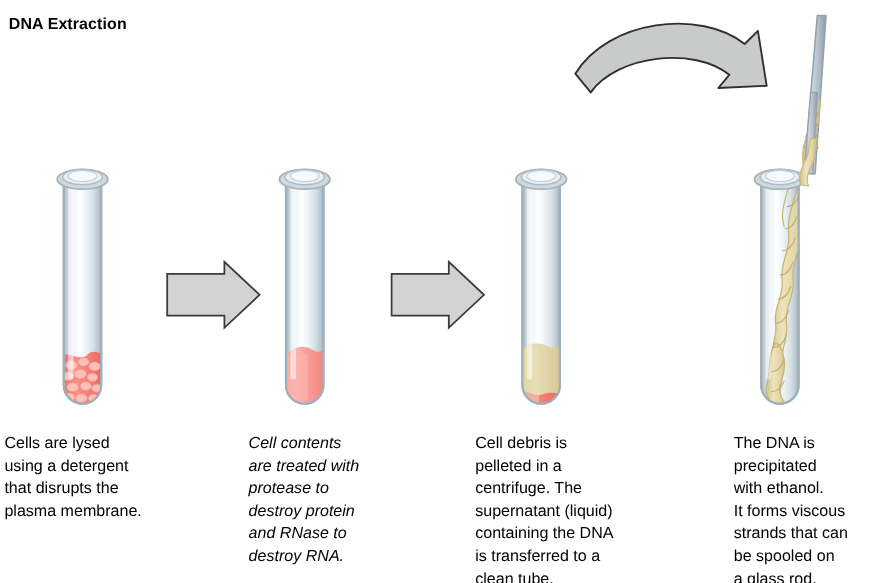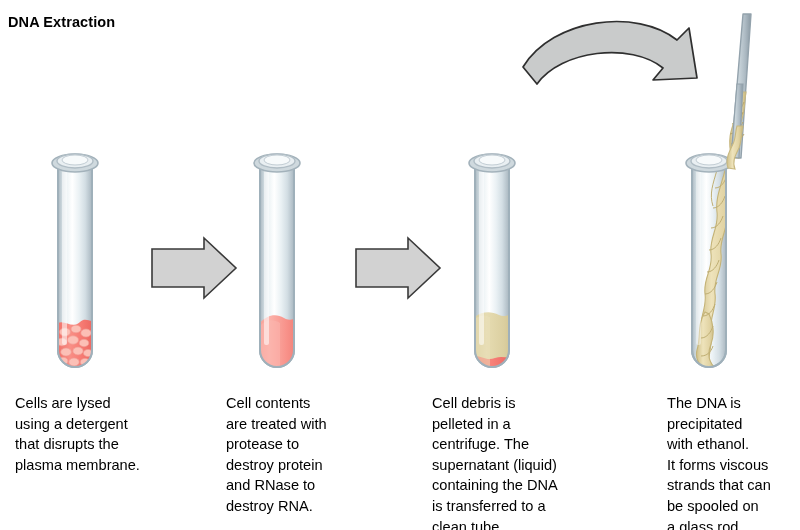--- a/index.html
+++ b/index.html
@@ -38,22 +38,22 @@
   .stage-svg { display: block; }
 
   
   .caption {
     position: absolute;
     font-size: 14.6px;
     line-height: 20.6px;
     color: #000000;
     white-space: pre-line;
   }
-  #caption-0 { left: 15px;   top: 381px; width: 200px; }
-  #caption-1 { left: 226px; top: 381px; width: 205px; }
+  #caption-0 { left: 4px;   top: 381px; width: 200px; }
+  #caption-1 { left: 226px; top: 381px; width: 205px; font-style: italic; }
   #caption-2 { left: 432px; top: 381px; width: 215px; }
   #caption-3 { left: 667px; top: 381px; width: 133px; }
 
   
   .arrow-layer { position: absolute; top: 0; left: 0; }
 </style>
 </head>
 <body>
 
 <div id="figure">

